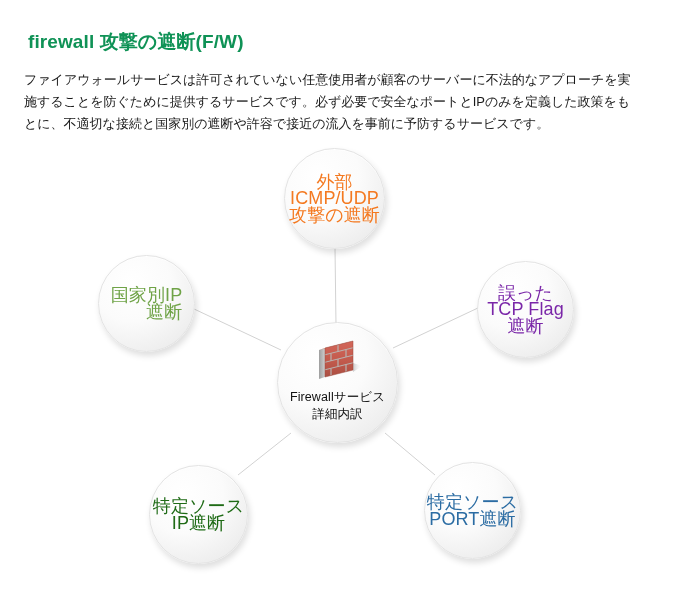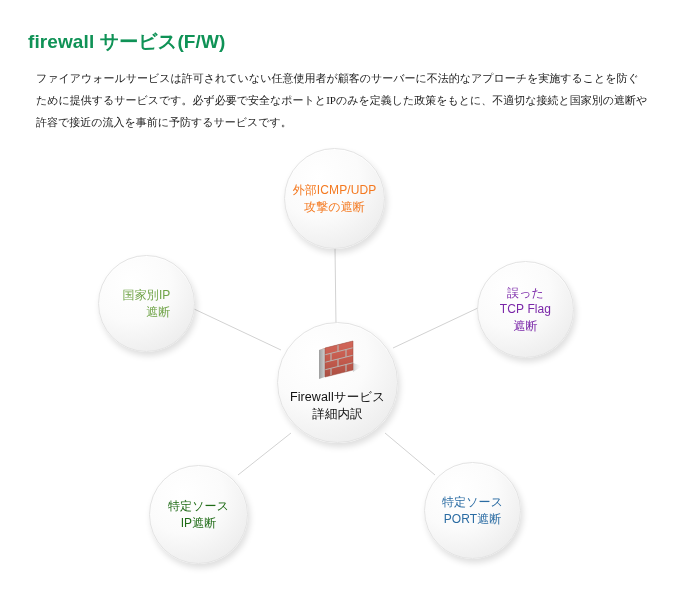--- a/index.html
+++ b/index.html
@@ -24,28 +24,27 @@
     top: 16px;
     font-size: 19px;
     font-weight: bold;
     color: #0f9256;
     letter-spacing: 0.1px;
     white-space: nowrap;
   }
 
   .intro {
     position: absolute;
-    left: 36px;
+    left: 24px;
     top: 56px;
     width: 614px;
-    font-size: 11px;
+    font-size: 13px;
     line-height: 22px;
     color: #1a1a1a;
     text-align: left;
-    font-family: Liberation Serif, serif;
   }
 
   
   .diagram {
     position: absolute;
     left: 0;
     top: 130px;
     width: 680px;
     height: 460px;
   }
@@ -64,21 +63,21 @@
     border: 1px solid #e3e3e3;
     box-shadow: 2px 4px 6px rgba(0,0,0,0.13), inset 0 1px 1px rgba(255,255,255,0.9);
     display: flex;
     flex-direction: column;
     align-items: center;
     justify-content: center;
     text-align: center;
     box-sizing: border-box;
   }
   .node-label {
-    font-size: 12px;
+    font-size: 18px;
     line-height: 16.5px;
     font-weight: normal;
     white-space: pre-line;
     letter-spacing: 0.1px;
   }
 
   
   #node-top     { left: 284px; top: 18px;  width: 101px; height: 101px; }
   #node-left    { left: 98px;  top: 125px; width: 97px;  height: 97px; text-align: right; }
   #node-right   { left: 477px; top: 131px; width: 97px;  height: 97px; }
@@ -105,21 +104,21 @@
   
   .brick-icon {
     width: 52px;
     height: 46px;
     display: block;
   }
 </style>
 </head>
 <body>
 
-<h1 class="page-title">firewall サービス(F/W)</h1>
+<h1 class="page-title">firewall 攻撃の遮断(F/W)</h1>
 
 <p class="intro">ファイアウォールサービスは許可されていない任意使用者が顧客のサーバーに不法的なアプローチを実施することを防ぐために提供するサービスです。必ず必要で安全なポートとIPのみを定義した政策をもとに、不適切な接続と国家別の遮断や許容で接近の流入を事前に予防するサービスです。</p>
 
 <div class="diagram">
 
   <svg class="diagram-lines" viewBox="0 0 680 460" width="680" height="460" aria-hidden="true">
     <g stroke="#d2d2d2" stroke-width="1" fill="none">
       <line x1="336" y1="195" x2="335" y2="118"></line>
       <line x1="393" y1="218" x2="480" y2="177"></line>
       <line x1="385" y1="303" x2="435" y2="345"></line>

